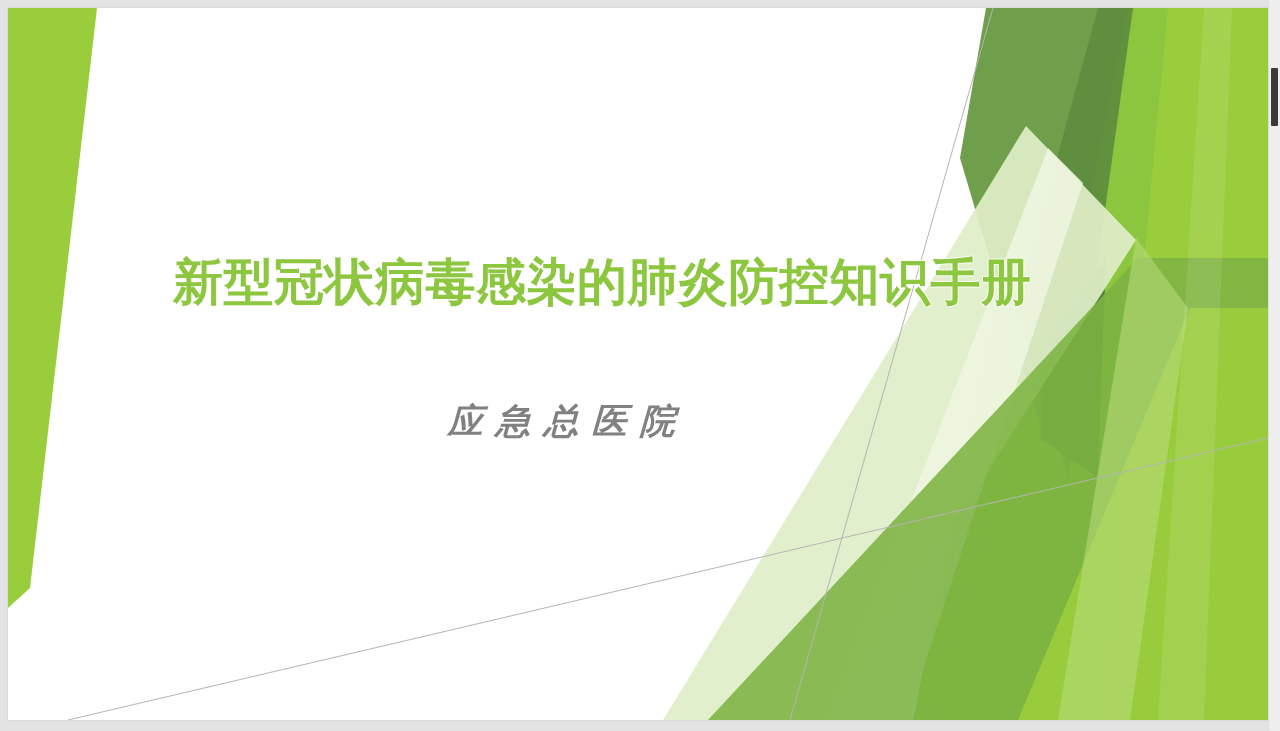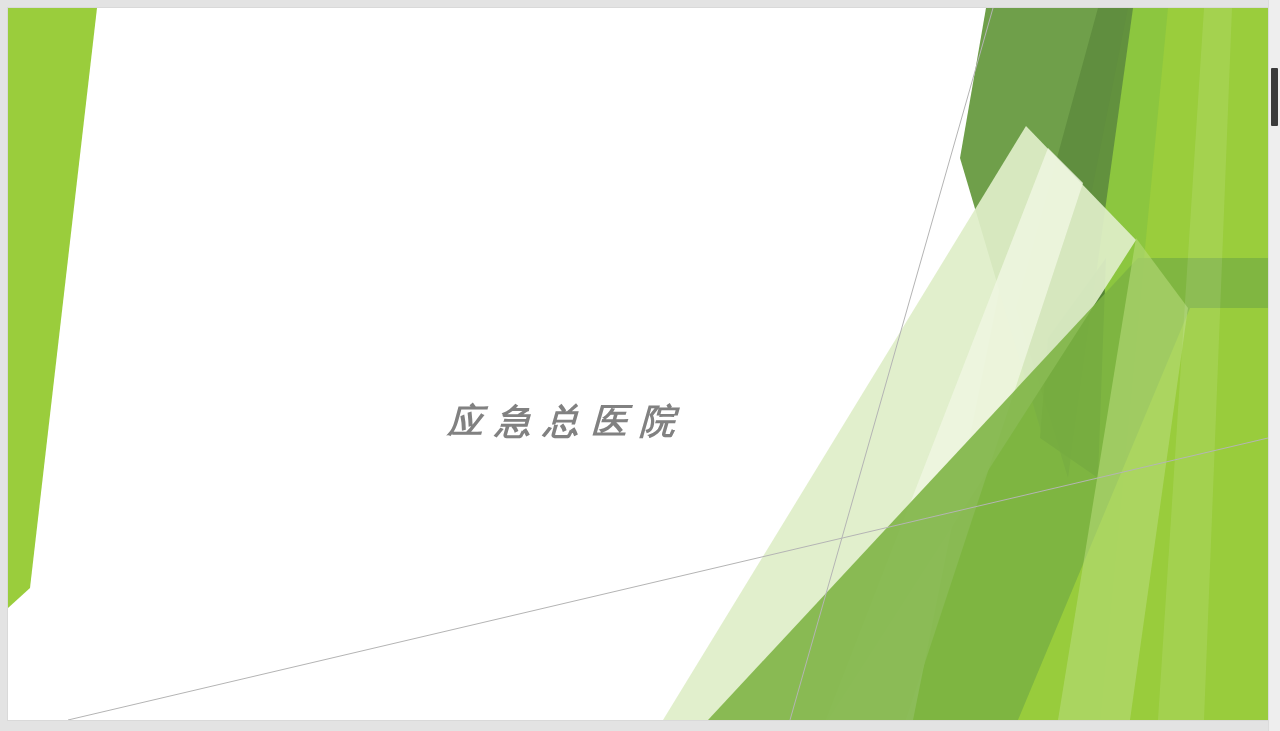--- a/index.html
+++ b/index.html
@@ -134,20 +134,21 @@
       <polygon points="1128,230 1180,300 1122,712 1050,712" fill="#b9dc7e" opacity="0.55"></polygon>
 
       <polygon points="1196,0 1224,0 1196,712 1150,712" fill="#ffffff" opacity="0.10"></polygon>
 
       <line x1="985" y1="0" x2="782" y2="712" stroke="#b4b4b4" stroke-width="1" fill="none"></line>
 
       <line x1="1260" y1="430" x2="60" y2="712" stroke="#b4b4b4" stroke-width="1" fill="none"></line>
     </svg>
 
     <div id="text-layer">
+      <div id="slide-title">新型冠状病毒感染的肺炎防控知识手册</div>
 
       <div id="slide-subtitle">应急总医院</div>
     </div>
 
   </div>
 
   <div id="scrollbar-track">
     <div id="scrollbar-thumb"></div>
   </div>
 

